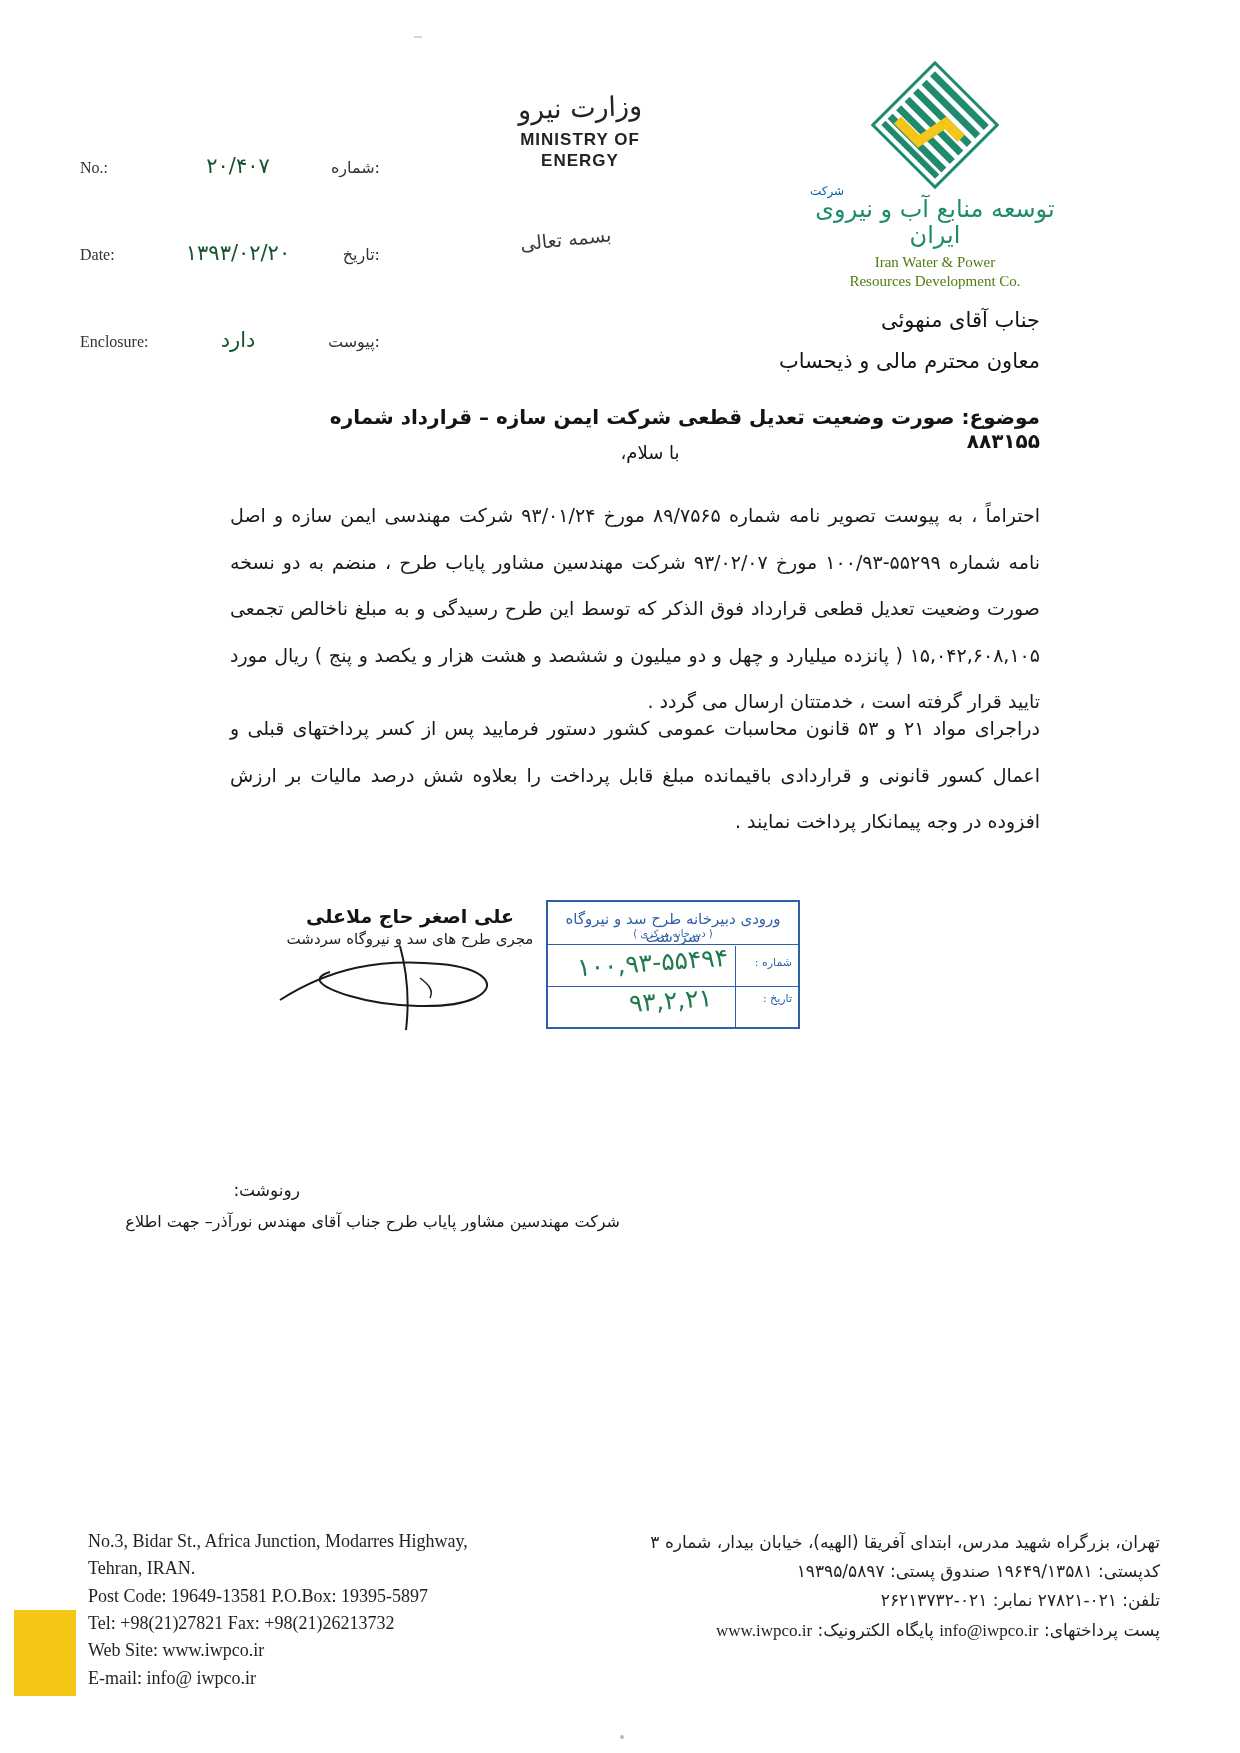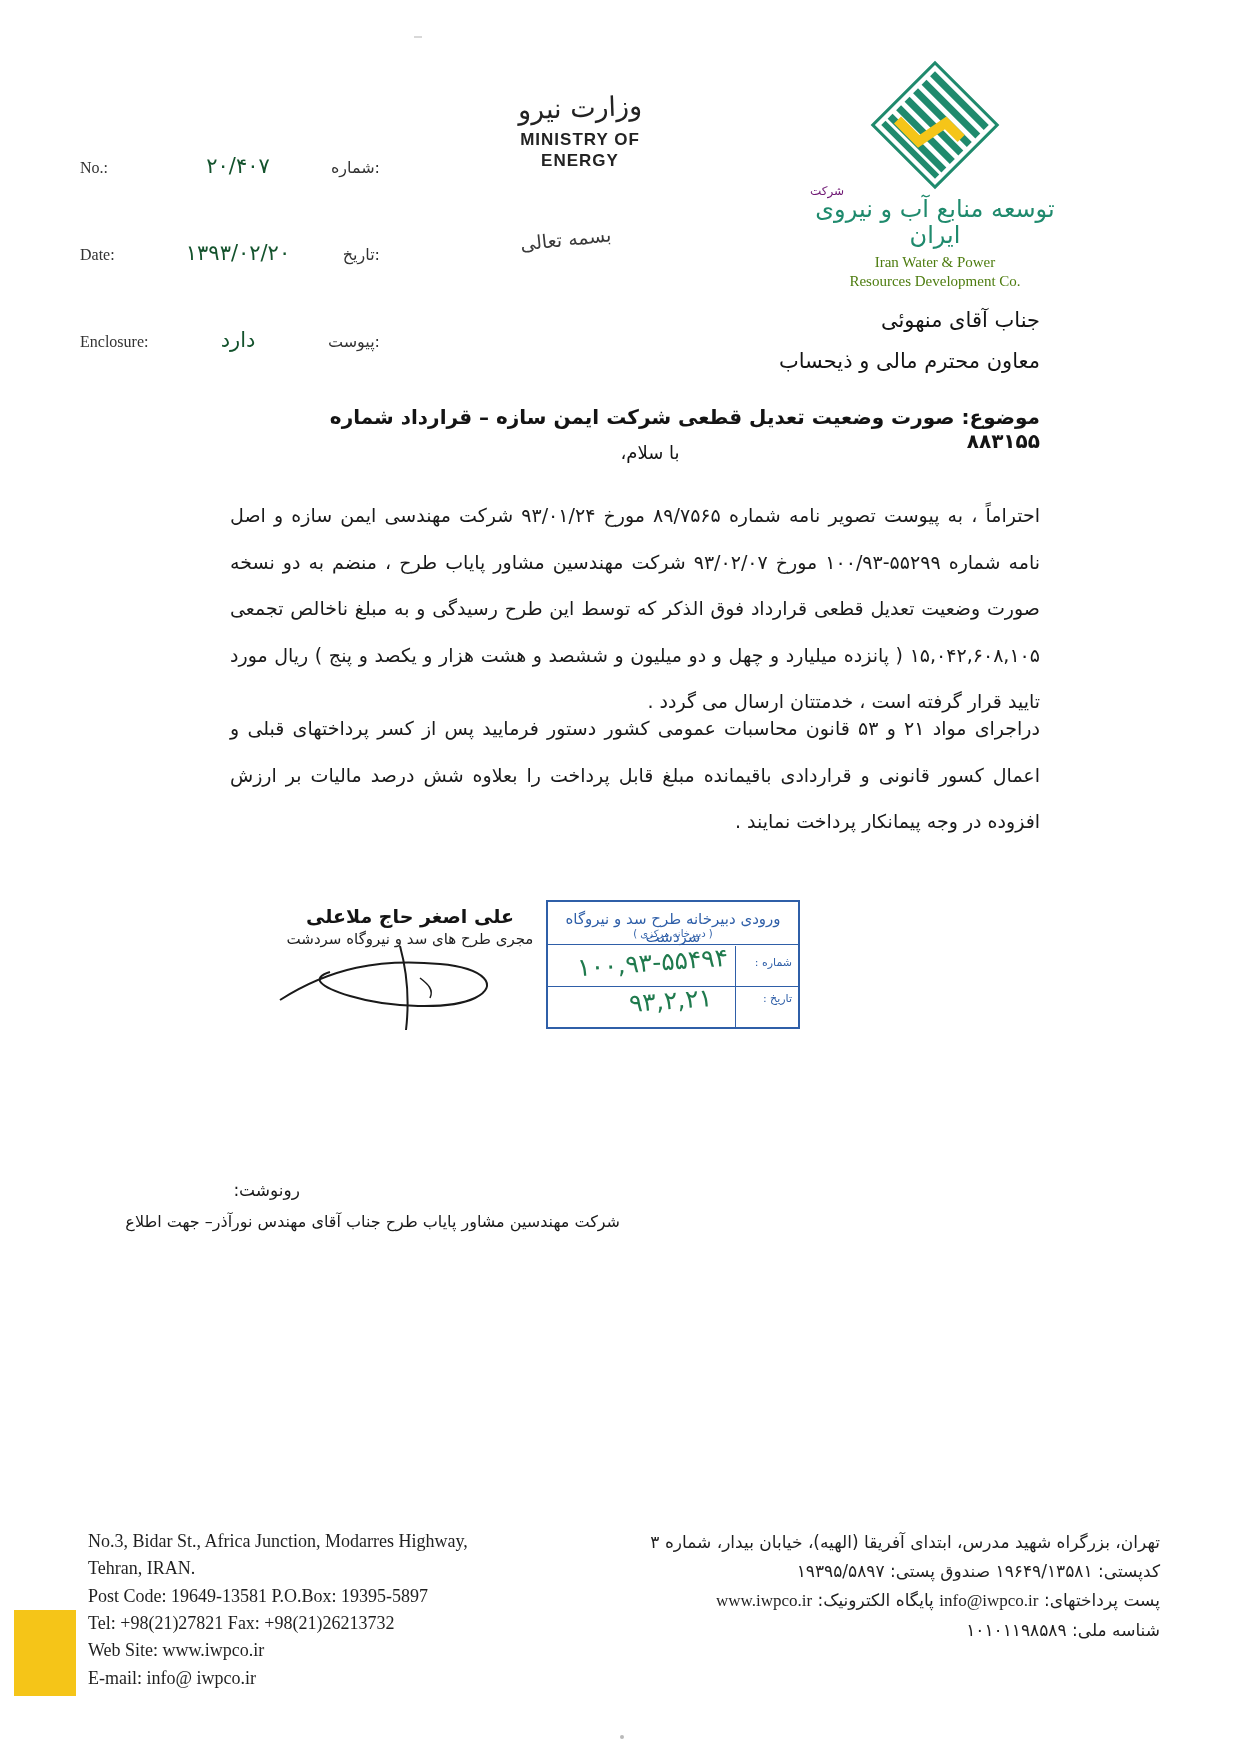--- a/index.html
+++ b/index.html
@@ -100,21 +100,21 @@
     text-align: center;
   }
   .logo-mark {
     position: relative;
     width: 130px;
     height: 130px;
     margin: 0 auto;
   }
   .logo-co-fa-small {
     font-size: 12px;
-    color: #701a75;
+    color: #0369a1;
     text-align: left;
     margin-right: 8px;
     margin-top: -6px;
     direction: rtl;
   }
   .logo-co-fa {
     font-size: 24px;
     color: #1f8a6d;
     font-family: "DejaVu Sans", sans-serif;
     letter-spacing: -1px;
@@ -419,23 +419,23 @@
     <div>Tehran, IRAN.</div>
     <div>Post Code: 19649-13581     P.O.Box: 19395-5897</div>
     <div>Tel: +98(21)27821     Fax: +98(21)26213732</div>
     <div>Web Site: www.iwpco.ir</div>
     <div>E-mail: info@ iwpco.ir</div>
   </div>
 
   <div class="footer-right">
     <div>تهران، بزرگراه شهید مدرس، ابتدای آفریقا (الهیه)، خیابان بیدار، شماره ۳</div>
     <div>کدپستی: ۱۹۶۴۹/۱۳۵۸۱   صندوق پستی: ۱۹۳۹۵/۵۸۹۷</div>
+    <div>تلفن: ۰۲۱-۲۷۸۲۱   نمابر: ۰۲۱-۲۶۲۱۳۷۳۲</div>
     <div>
       <span>پست پرداختهای:</span>
       <span class="en-inline">info@iwpco.ir</span>
       <span>پایگاه الکترونیک:</span>
       <span class="en-inline">www.iwpco.ir</span>
     </div>
-    <div>شناسه ملی: ۱۰۱۰۱۱۹۸۵۸۹</div>
   </div>
 
   <div class="sep-dot"></div>
 </div>
 
 </body></html>

